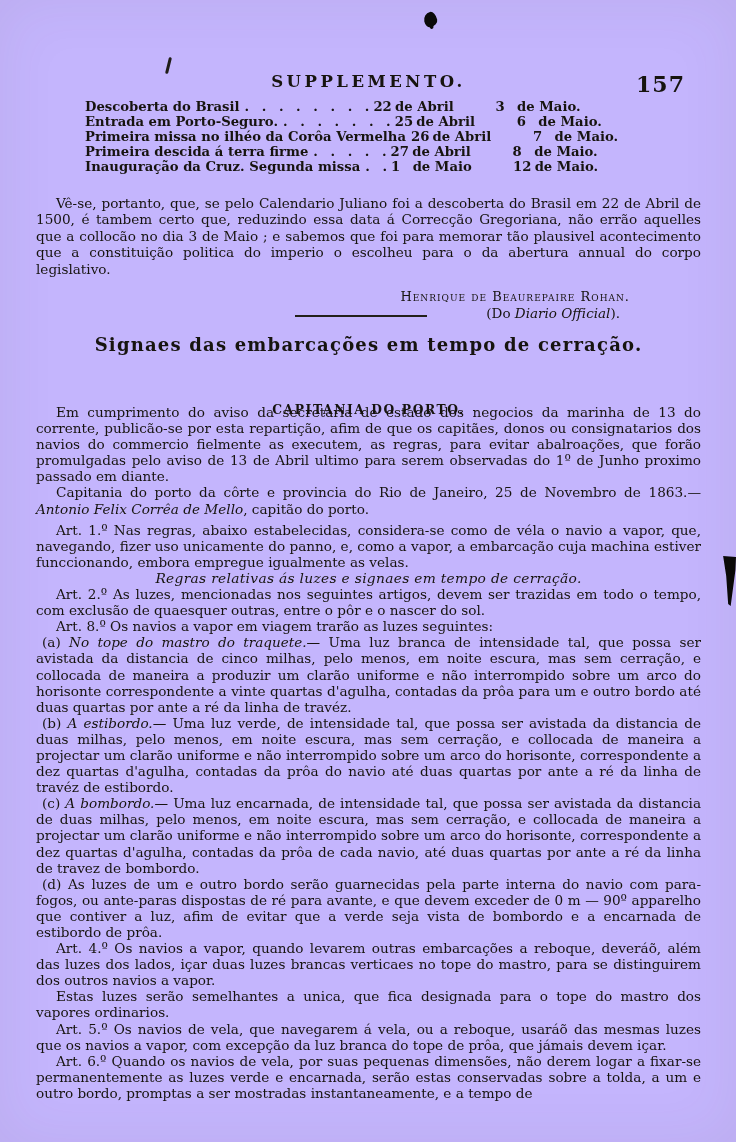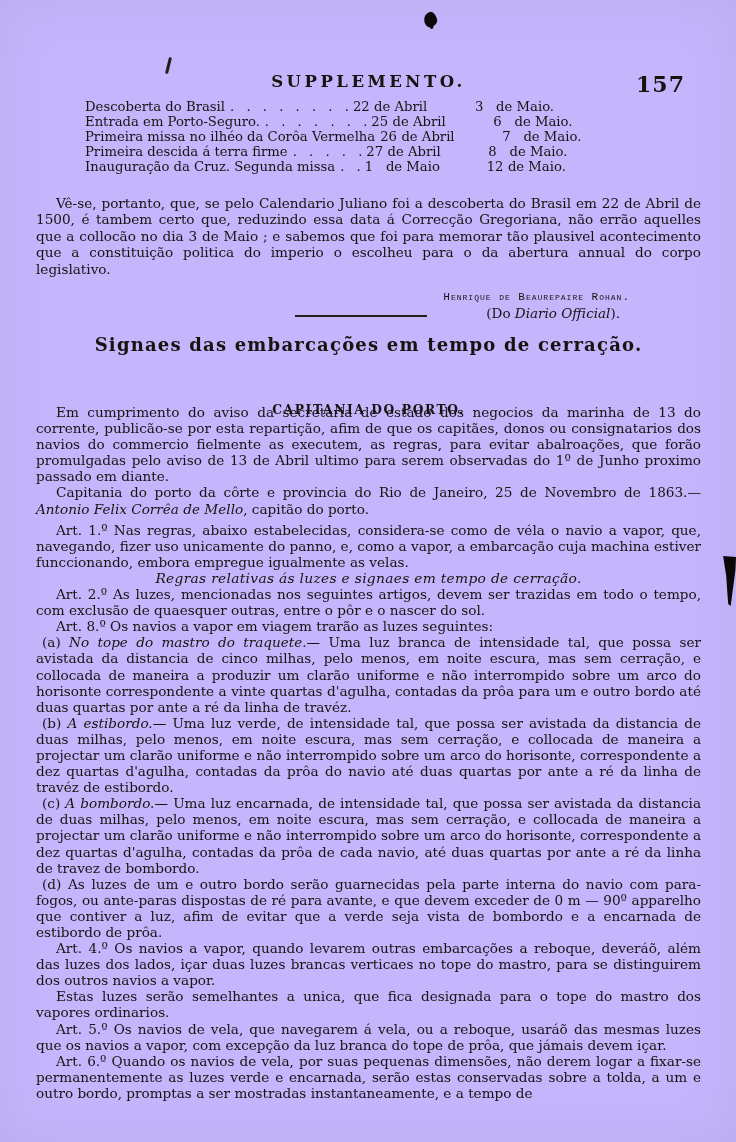--- a/index.html
+++ b/index.html
@@ -34,34 +34,34 @@
   .masthead .title{
     position:absolute;left:0;right:0;text-align:center;
     font-weight:bold;font-size:16.5px;letter-spacing:3.5px;
   }
   .masthead .pageno{
     position:absolute;right:16px;top:-1px;
     font-weight:bold;font-size:22px;letter-spacing:1px;
   }
   
   .conv-table{position:absolute;left:36px;top:100px;width:665px;font-size:13.2px;}
-  .trow{display:flex;line-height:14.9px;white-space:nowrap;}
+  .trow{display:flex;line-height:14.9px;white-space:nowrap;font-weight:bold;}
   .tevent{flex:0 0 258px;padding-left:49px;overflow:visible;}
   .leader{letter-spacing:4px;margin-left:5px;}
   .tjul{flex:0 0 122px;}
   .tgreg{flex:0 0 140px;}
   .num{display:inline-block;width:17px;}
   
   .intro{
     position:absolute;left:36px;top:195px;width:665px;
     font-size:13.6px;line-height:16.4px;text-align:justify;text-indent:20px;
   }
   
   .sig-block{position:absolute;left:36px;top:289px;width:594px;text-align:right;}
-  .sig-name{font-size:11px;font-variant:small-caps;letter-spacing:1px;line-height:16px;font-family:Liberation Mono, monospace;}
+  .sig-name{font-size:13px;font-variant:small-caps;letter-spacing:1px;line-height:16px;}
   .sig-source{font-size:13.5px;line-height:17px;padding-right:10px;}
   .sig-source em{font-style:italic;}
   
   .divider{position:absolute;left:295px;top:315px;width:132px;height:2px;background:#232019;}
   
   .sec-title{
     position:absolute;left:36px;top:334px;width:665px;text-align:center;
     font-weight:bold;font-size:18px;letter-spacing:1.2px;
   }
   .sec-sub{

